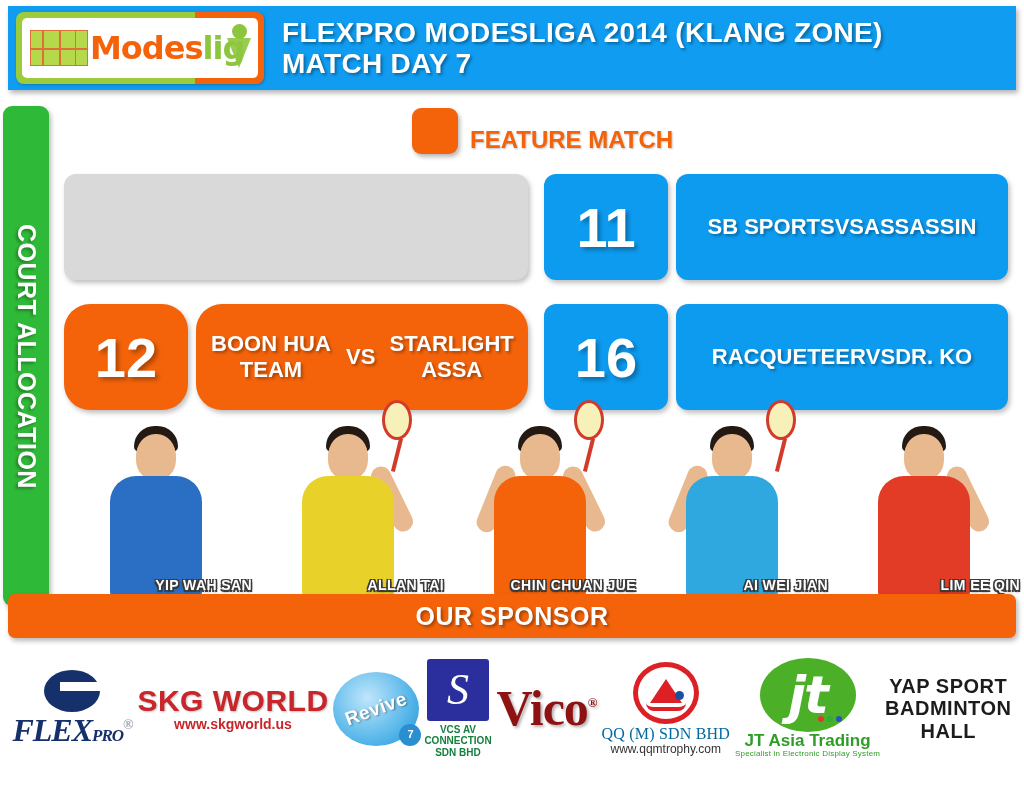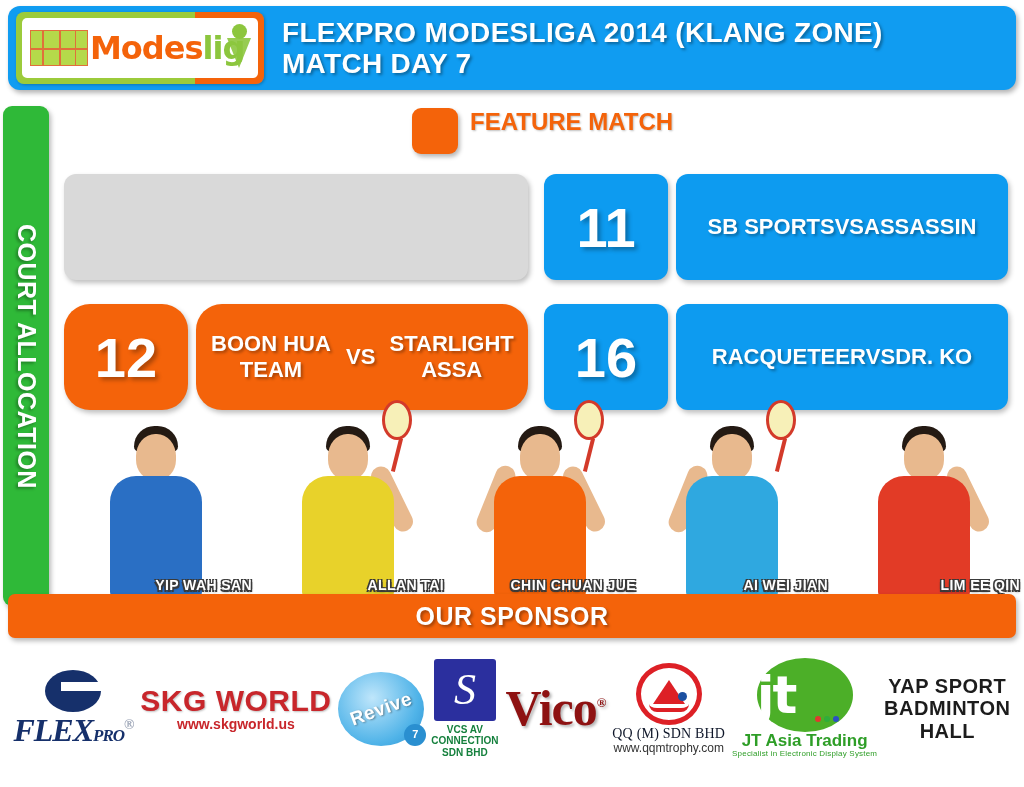--- a/index.html
+++ b/index.html
@@ -10,21 +10,21 @@
     overflow: hidden;
     position: relative;
   }
   .stage { position: relative; width: 1024px; height: 787px; }
 
   
   .header {
     position: absolute; left: 8px; top: 6px;
     width: 1008px; height: 84px;
     background: #109cf1;
-    border-radius: 12px;
+    border-radius: 0;
     box-shadow: 2px 3px 5px rgba(0,0,0,.30);
     display: flex; align-items: center;
   }
   .logo-box {
     width: 248px; height: 72px; margin-left: 8px;
     border-radius: 8px;
     background: linear-gradient(to right, #9ccb3b 0%, #9ccb3b 72%, #f4630a 72%, #f4630a 100%);
     padding: 6px;
     position: relative;
     box-shadow: 1px 1px 3px rgba(0,0,0,.25);
@@ -75,21 +75,21 @@
   .header-title {
     color: #ffffff; font-weight: bold; font-size: 28px;
     line-height: 1.12; margin-left: 18px;
     text-shadow: 2px 2px 3px rgba(0,0,0,.35);
     letter-spacing: .3px;
   }
 
   
   .legend {
     position: absolute; left: 412px; top: 108px;
-    display: flex; align-items: flex-start; gap: 12px;
+    display: flex; align-items: flex-end; gap: 12px;
   }
   .legend-swatch {
     width: 46px; height: 46px; border-radius: 9px;
     background: #f4630a; box-shadow: 2px 3px 4px rgba(0,0,0,.28);
   }
   .legend-label {
     color: #f4630a; font-weight: bold; font-size: 24px;
     text-shadow: 1px 1px 2px rgba(0,0,0,.25);
   }
 
@@ -288,29 +288,30 @@
   .sp-qq .mark .dot {
     position:absolute; right:10px; top:24px;
     width:9px;height:9px;border-radius:50%;background:#1b4fa0;
   }
   .sp-qq .mark .wave {
     position:absolute; left:8px; bottom:8px; width:40px; height:8px;
     border-bottom: 4px solid #dd2026; border-radius:0 0 40px 40px;
   }
   .sp-qq .txt {
     font-family:"Liberation Serif", serif;
-    font-size: 14px; color:#0f172a; letter-spacing:.2px;
+    font-size: 16px; color:#0369a1; letter-spacing:.2px;
   }
   .sp-qq .url { font-size: 12px; color:#333; }
 
   .sp-jt .blob {
     width: 96px; height: 74px; margin: 0 auto;
     border-radius: 50%; background:#4caf28;
-    display:flex; align-items:center; justify-content:flex-start;
+    display:flex; align-items:center; justify-content:center;
     position: relative;
+    font-style: italic;
   }
   .sp-jt .blob span {
     color:#fff; font-size: 52px; font-weight: bold;
     font-family:"DejaVu Sans", sans-serif; line-height:.9;
     letter-spacing:-2px;
   }
   .sp-jt .dots { position:absolute; right:14px; bottom:10px; display:flex; gap:3px;}
   .sp-jt .dots i { width:6px;height:6px;border-radius:50%;display:block;}
   .sp-jt .dots i:nth-child(1){background:#e03a2f;}
   .sp-jt .dots i:nth-child(2){background:#2fae3a;}

